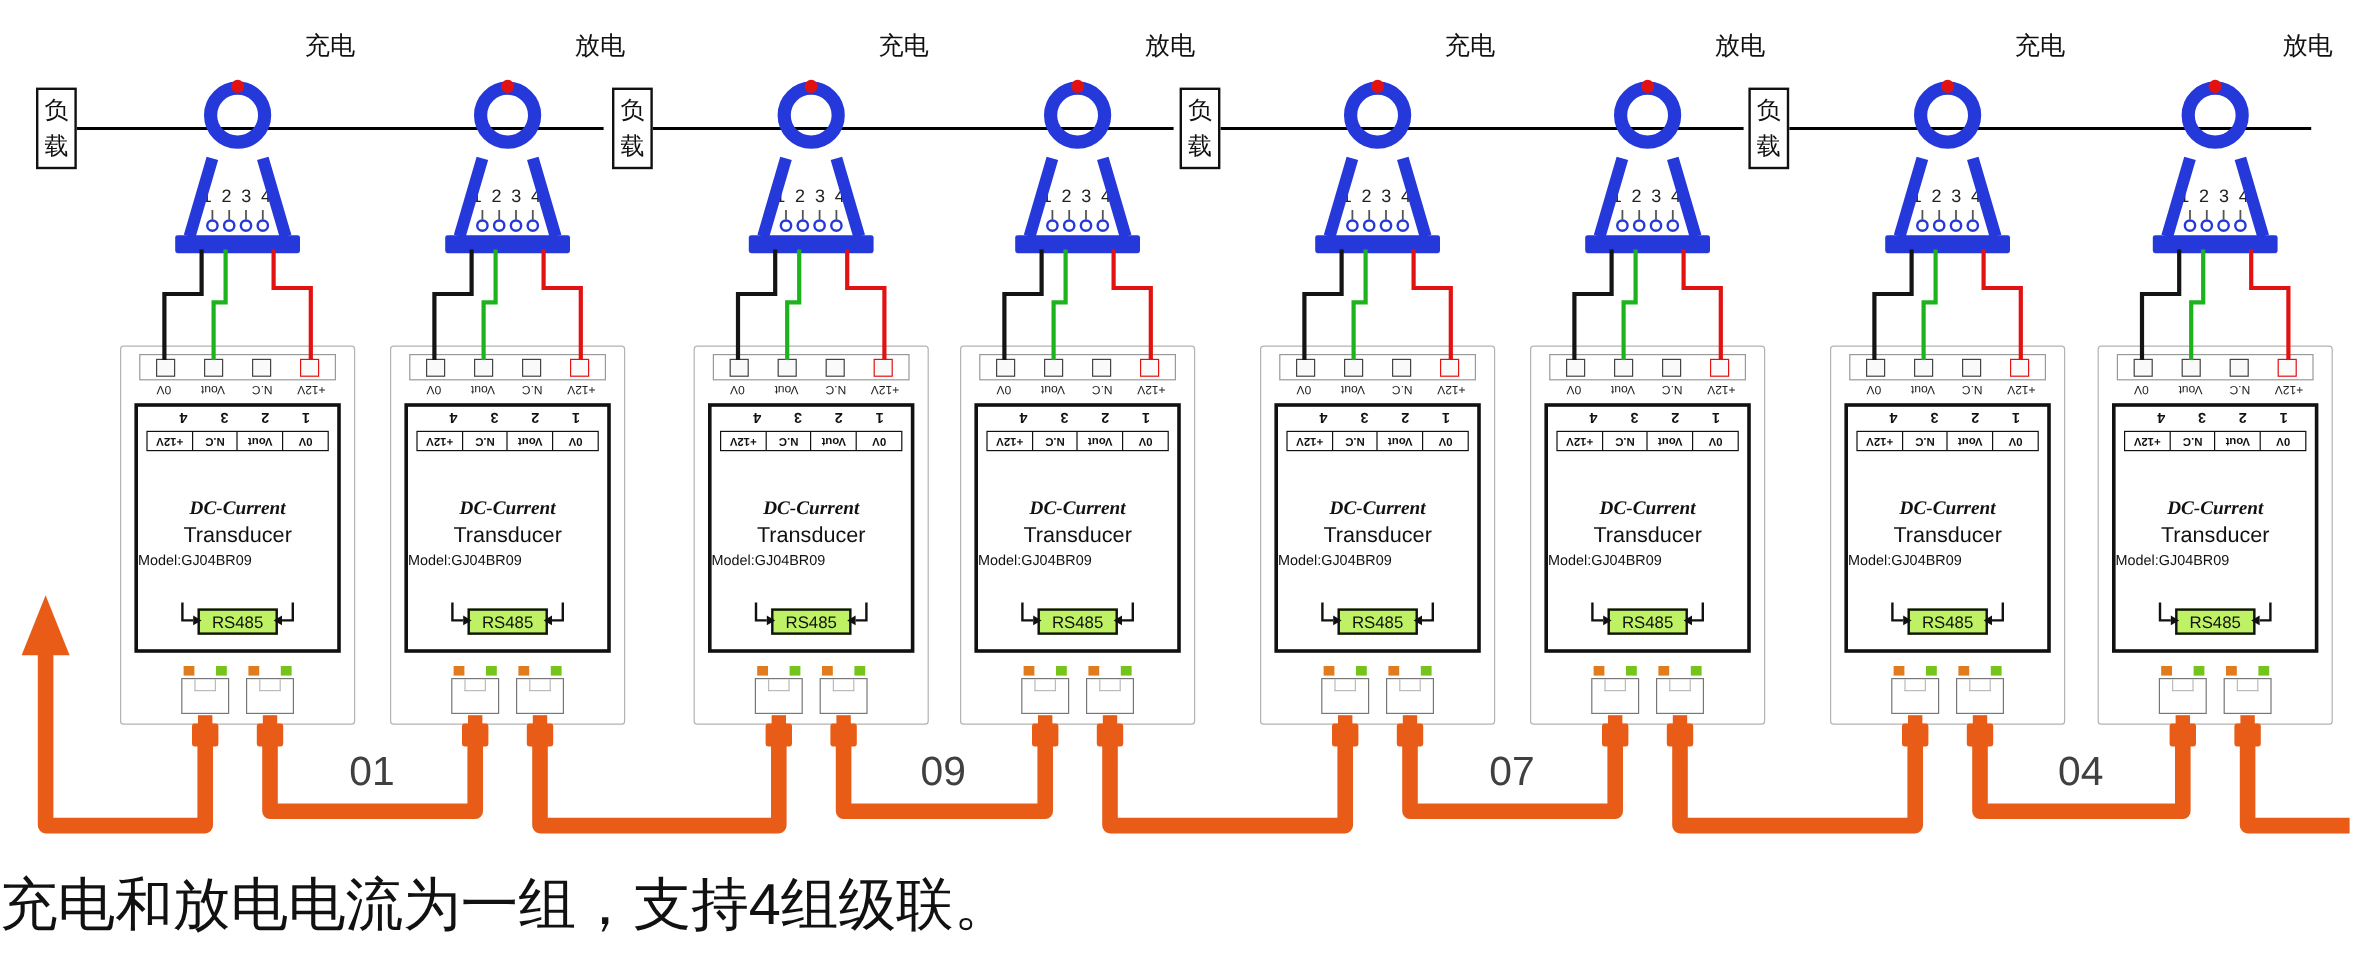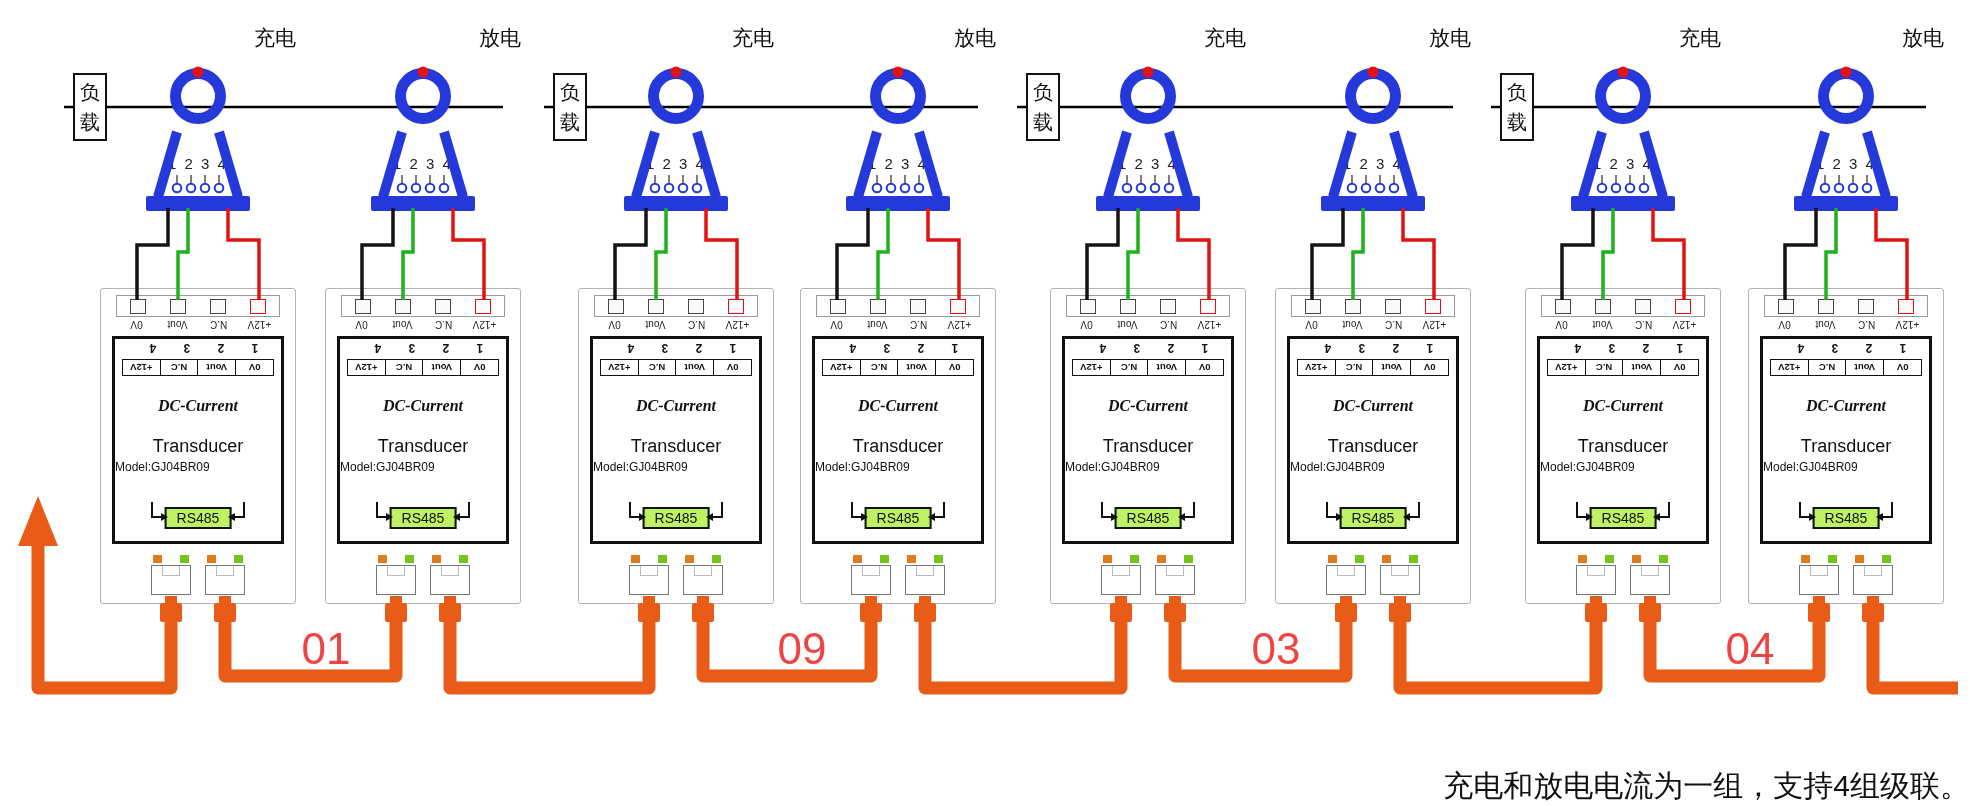--- a/index.html
+++ b/index.html
@@ -26,41 +26,41 @@
   .tlabels{position:absolute;top:30px;left:50%;transform:translateX(-50%) rotate(180deg);width:164px;display:flex;font-size:10px;color:#222;}
   .tlabels span{flex:1;text-align:center;}
 
   .inner{position:absolute;top:47px;left:50%;transform:translateX(-50%);width:172px;height:208px;border:3px solid #111;background:#fff;}
   .ipins{position:absolute;top:2px;width:100%;text-align:center;transform:rotate(180deg);
          font-size:12px;font-weight:600;letter-spacing:12px;color:#111;}
   .istrip{position:absolute;top:20px;left:50%;transform:translateX(-50%) rotate(180deg);width:152px;height:17px;
           border:1.5px solid #111;display:flex;font-size:9.5px;font-weight:600;color:#111;background:#fff;}
   .istrip span{flex:1;display:flex;align-items:center;justify-content:center;border-left:1.5px solid #111;}
   .istrip span:first-child{border-left:none;}
-  .dc{position:absolute;top:58px;width:100%;text-align:center;font-family:"Liberation Serif",serif;
+  .dc{position:absolute;top:76px;width:100%;text-align:center;font-family:"Liberation Serif",serif;
       font-style:italic;font-weight:600;font-size:16px;}
   .tr2{position:absolute;top:97px;width:100%;text-align:center;font-weight:400;font-size:18px;}
   .model{position:absolute;top:121px;width:100%;text-align:left;font-size:12px;}
   .rs485{position:absolute;bottom:12px;left:50%;transform:translateX(-50%);border:2px solid #111;
          font-size:14px;line-height:18px;padding:0 10px;background:#bef264;white-space:nowrap;}
 
   .ports{position:absolute;bottom:8px;left:50%;transform:translateX(-50%);display:flex;gap:14px;}
   .port{display:flex;flex-direction:column;width:40px;}
   .leds{display:flex;justify-content:space-between;padding:0 2px;margin-bottom:2px;height:8px;}
   .led{width:9px;height:8px;}
   .led.o{background:#e07b1e;}
   .led.g{background:#74c41c;}
   .jack{height:30px;border:1.5px solid #777;background:#fff;position:relative;}
   .jack:after{content:"";position:absolute;top:0;left:50%;transform:translateX(-50%);
               width:16px;height:9px;border:1px solid #bbb;border-top:none;}
 
   .load-box{position:absolute;top:73px;width:34px;height:68px;border:2px solid #111;background:#fff;z-index:1;
-            font-size:20px;font-weight:500;text-align:center;line-height:1.5;word-break:break-all;padding-top:2px;margin-left:43px;}
-  .group-label{position:absolute;top:624px;transform:translateX(-50%);font-size:44px;color:#ef4444;z-index:1;margin-left:16px;}
-  .caption{position:absolute;top:722px;left:0;width:100%;text-align:right;font-size:30px;font-weight:500;z-index:1;margin-top:44px;}
+            font-size:20px;font-weight:500;text-align:center;line-height:1.5;word-break:break-all;padding-top:2px;}
+  .group-label{position:absolute;top:624px;transform:translateX(-50%);font-size:34px;color:#404040;z-index:1;}
+  .caption{position:absolute;top:722px;left:0;width:100%;text-align:left;font-size:48px;font-weight:500;z-index:1;}
 </style>
 </head>
 <body>
 
 <svg class="layer" width="1970" height="806" viewBox="0 0 1970 806">
   <path d="M 64 107 H 503" stroke="#000" stroke-width="2.5"></path>
   <path d="M 544 107 H 978" stroke="#000" stroke-width="2.5"></path>
   <path d="M 1017 107 H 1453" stroke="#000" stroke-width="2.5"></path>
   <path d="M 1491 107 H 1926" stroke="#000" stroke-width="2.5"></path>
 </svg>
@@ -465,21 +465,21 @@
             <span class="led g"></span>
           </div>
         <div class="jack"></div>
       </div>
     </div>
   </div>
 </div>
 
 <div class="group-label" style="left:310px">01</div>
 <div class="group-label" style="left:786px">09</div>
-<div class="group-label" style="left:1260px">03</div>
+<div class="group-label" style="left:1260px">07</div>
 <div class="group-label" style="left:1734px">04</div>
 
 <div class="caption">充电和放电电流为一组，支持4组级联。</div>
 
 <svg class="layer front" width="1970" height="806" viewBox="0 0 1970 806">
   <defs>
     <g id="uw">
       <circle cx="0" cy="72" r="5.5" fill="#e31212"></circle>
       <g stroke="#2539da" stroke-width="10" fill="none">
         <path d="M -21 132 L -40 197"></path>

